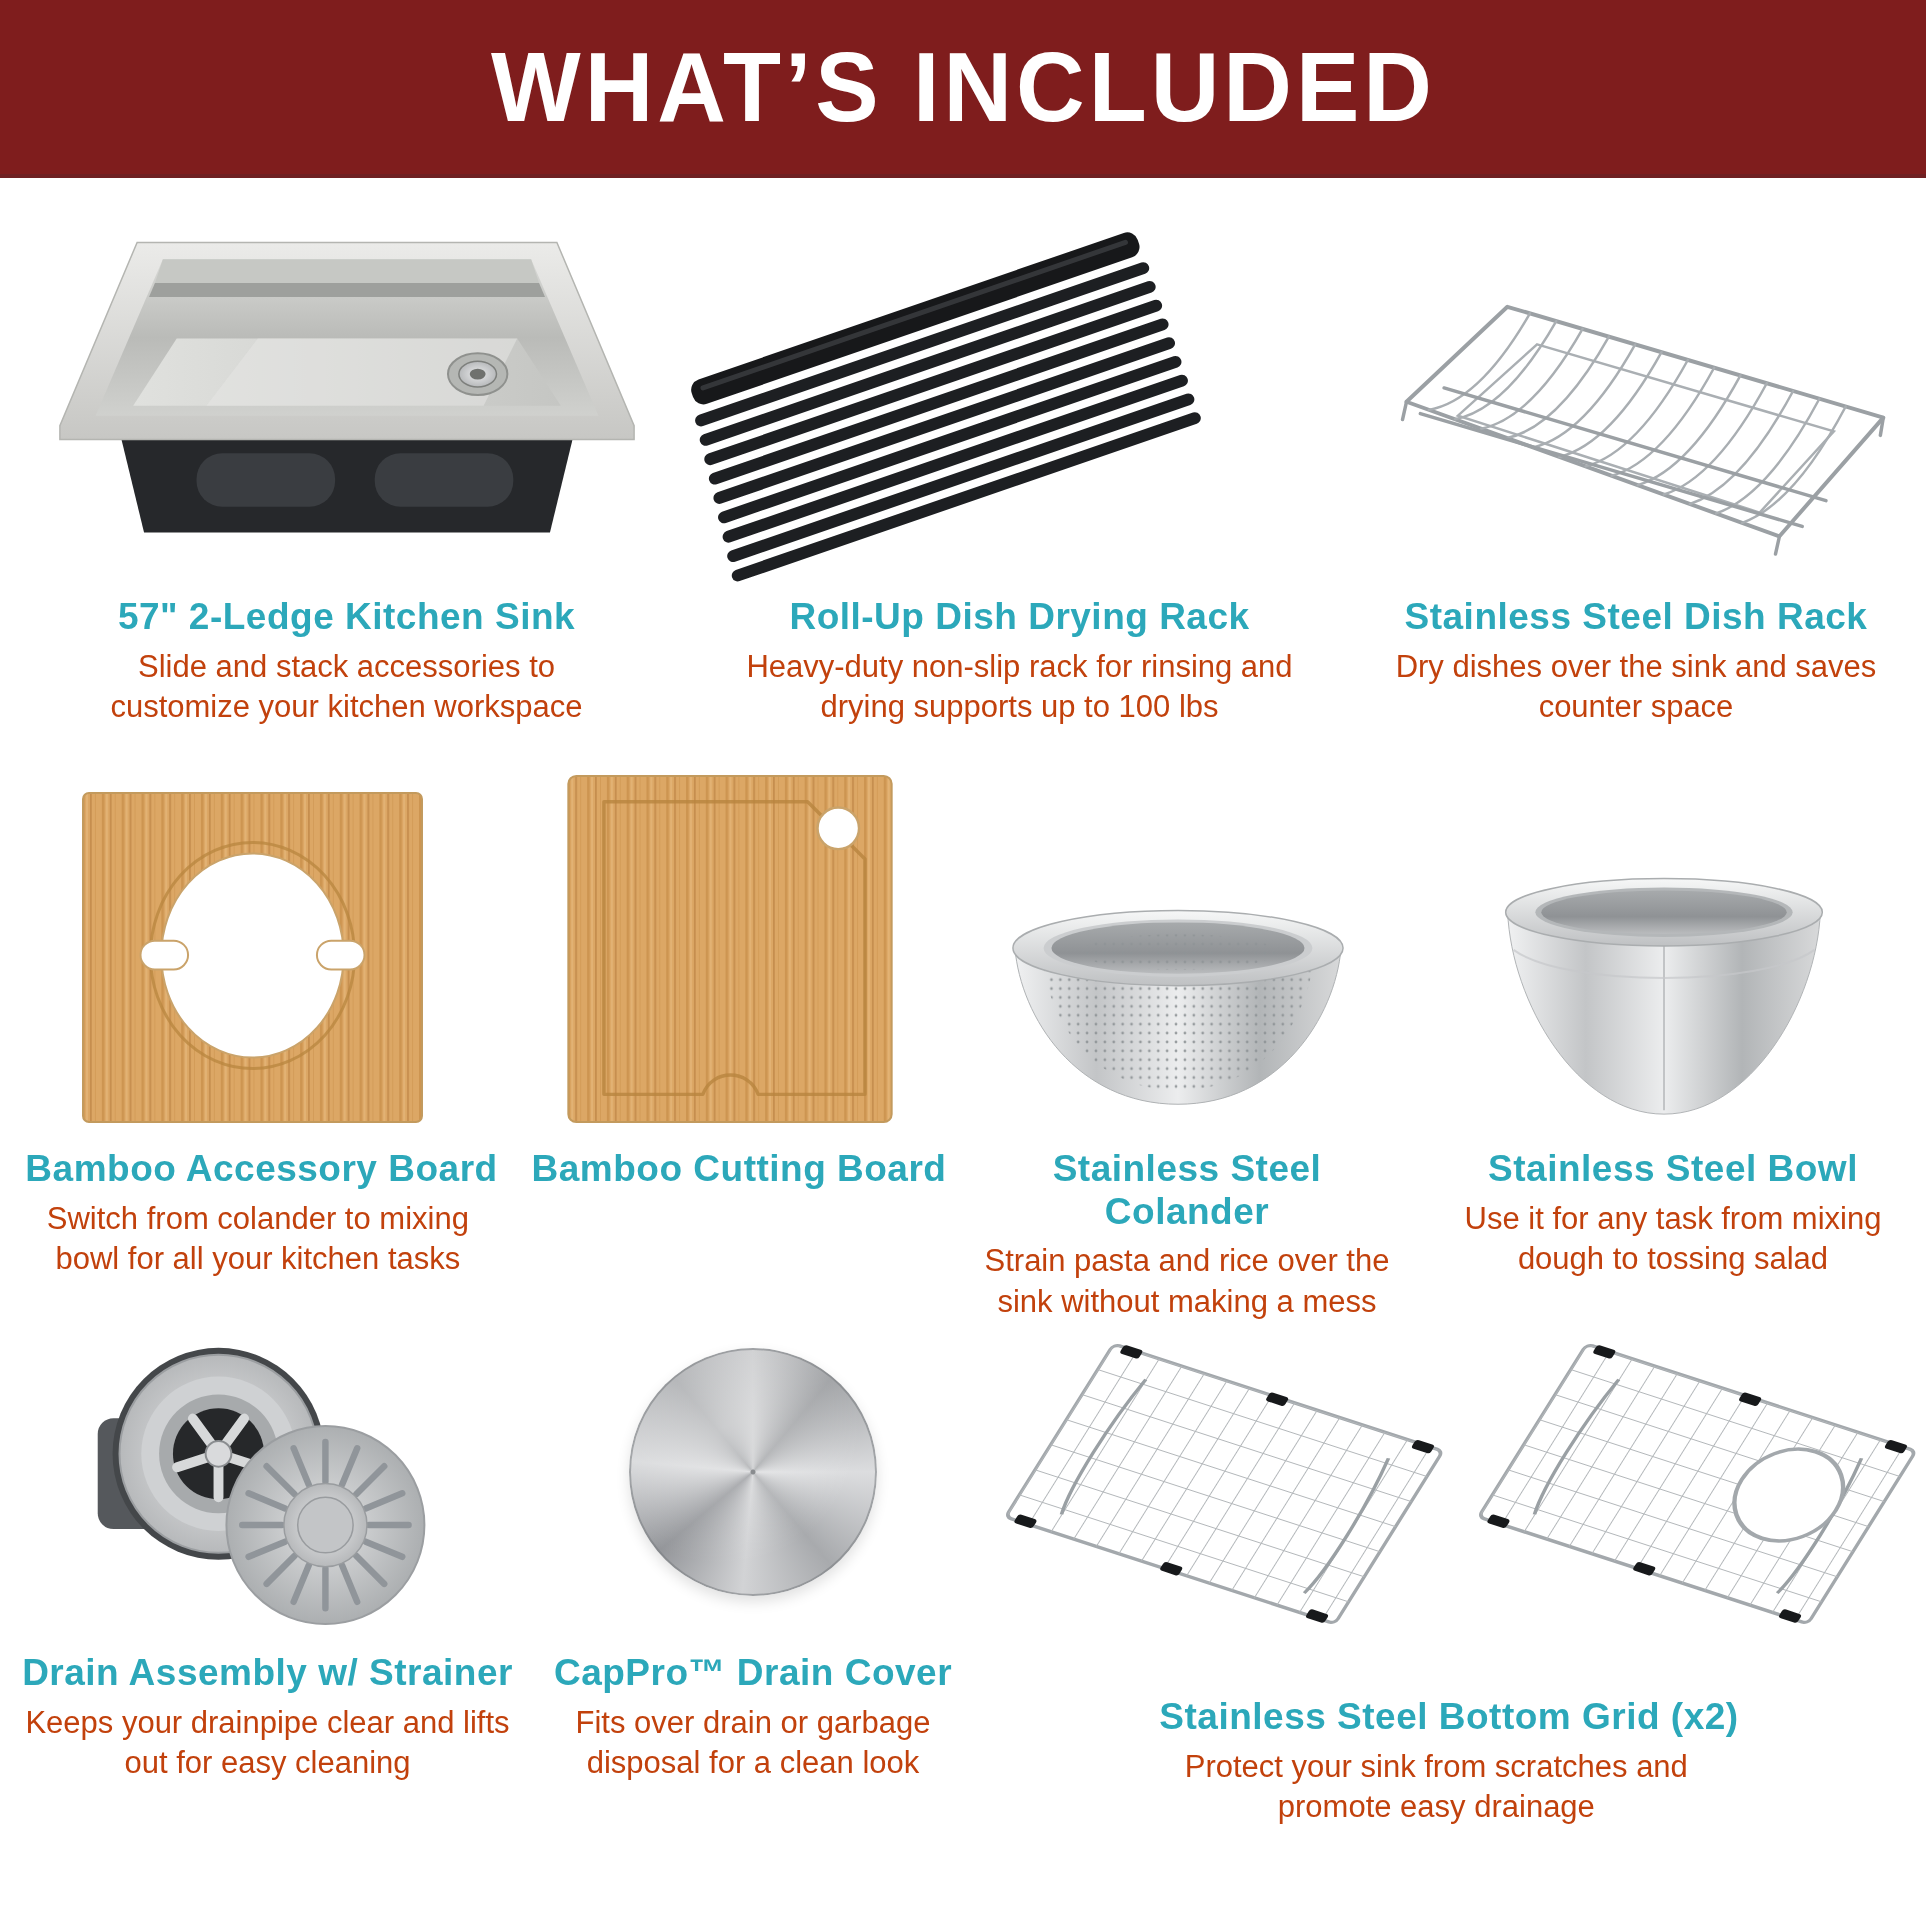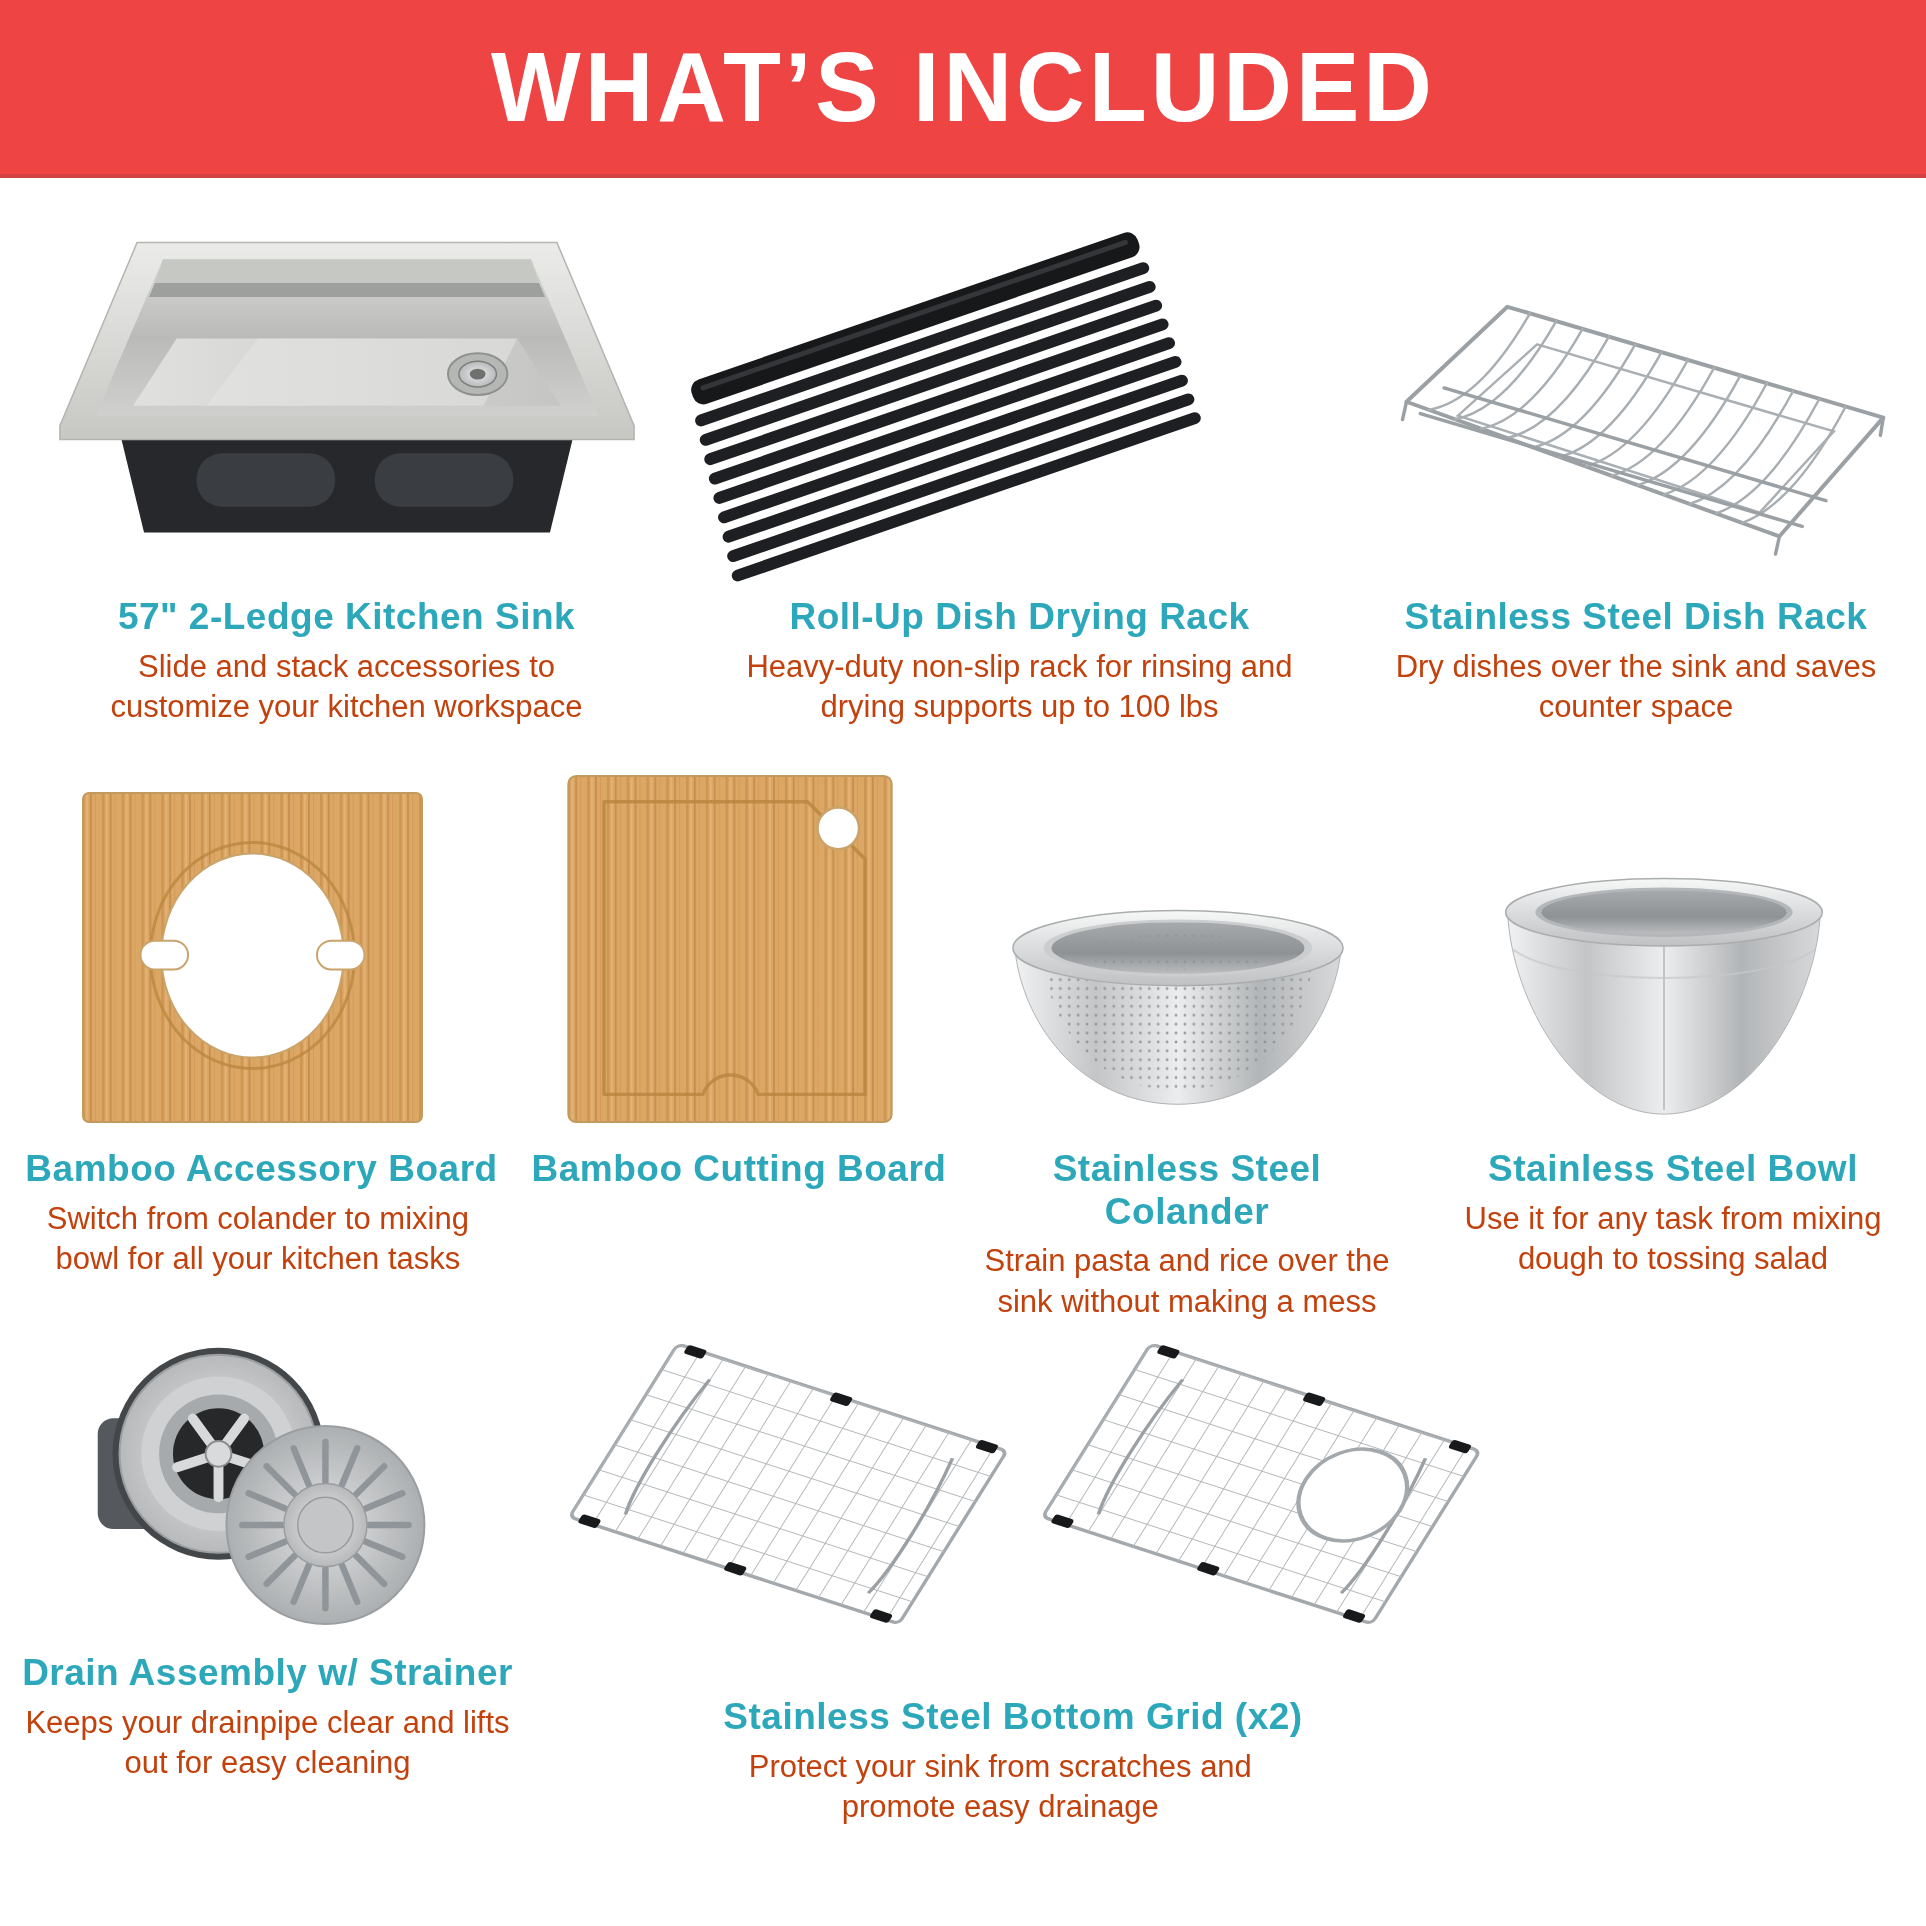--- a/index.html
+++ b/index.html
@@ -1,20 +1,20 @@
 <!DOCTYPE html>
 <html><head>
 <meta charset="utf-8">
 <style>
   html,body{margin:0;padding:0;background:#ffffff;}
   body{width:1927px;height:1927px;position:relative;font-family:"Liberation Sans",sans-serif;overflow:hidden;}
   svg{overflow:visible;display:block;}
 
   
-  .banner{position:absolute;top:0;left:0;width:1927px;height:174px;background:#ef4444;
+  .banner{position:absolute;top:0;left:0;width:1927px;height:174px;background:#7f1d1d;
           display:flex;align-items:center;justify-content:center;border-bottom:4px solid rgba(0,60,70,.12);}
   .banner h1{margin:0;color:#ffffff;font-size:95px;font-weight:800;letter-spacing:4px;transform:scaleY(1.04);}
 
   
   .row{position:absolute;left:0;width:1927px;display:flex;}
   .row1{top:186px;}
   .row2{top:764px;}
   .row3{top:1319px;}
   .cell{display:flex;flex-direction:column;align-items:center;}
   .r1c1{width:693px;} .r1c2{width:653px;} .r1c3{width:580px;}
@@ -256,20 +256,29 @@
         <circle cx="258" cy="200" r="42" fill="url(#discGrad)" stroke="#999c9f" stroke-width="1.5"></circle>
         <circle cx="258" cy="200" r="28" fill="#c3c5c7" stroke="#999c9f" stroke-width="1.5"></circle>
       </svg>
     </div>
     <div class="caption">
       <div class="item-title">Drain Assembly w/ Strainer</div>
       <div class="item-desc">Keeps your drainpipe clear and lifts out for easy cleaning</div>
     </div>
   </div>
 
+  <div class="cell r3c2">
+    <div class="fig">
+      <div class="drain-cover"></div>
+    </div>
+    <div class="caption">
+      <div class="item-title">CapPro™ Drain Cover</div>
+      <div class="item-desc">Fits over drain or garbage disposal for a clean look</div>
+    </div>
+  </div>
 
   <div class="cell r3c3">
     <div class="fig fig-pair">
       <svg width="455" height="307" viewBox="0 0 460 310">
         <g transform="translate(130,15) rotate(18) skewX(-14)">
           <rect x="0" y="0" width="350" height="200" rx="6" fill="#ffffff" stroke="#a3a8ac" stroke-width="3.5"></rect>
           <rect x="0" y="0" width="350" height="200" rx="6" fill="url(#gridp)"></rect>
           <path d="M48,24 C40,78 40,150 48,180 M306,24 C314,78 314,150 306,180" fill="none" stroke="#9aa0a4" stroke-width="3.5"></path>
           <rect x="10" y="-3" width="20" height="10" rx="3" fill="#17191b"></rect>
           <rect x="165" y="-3" width="20" height="10" rx="3" fill="#17191b"></rect>

